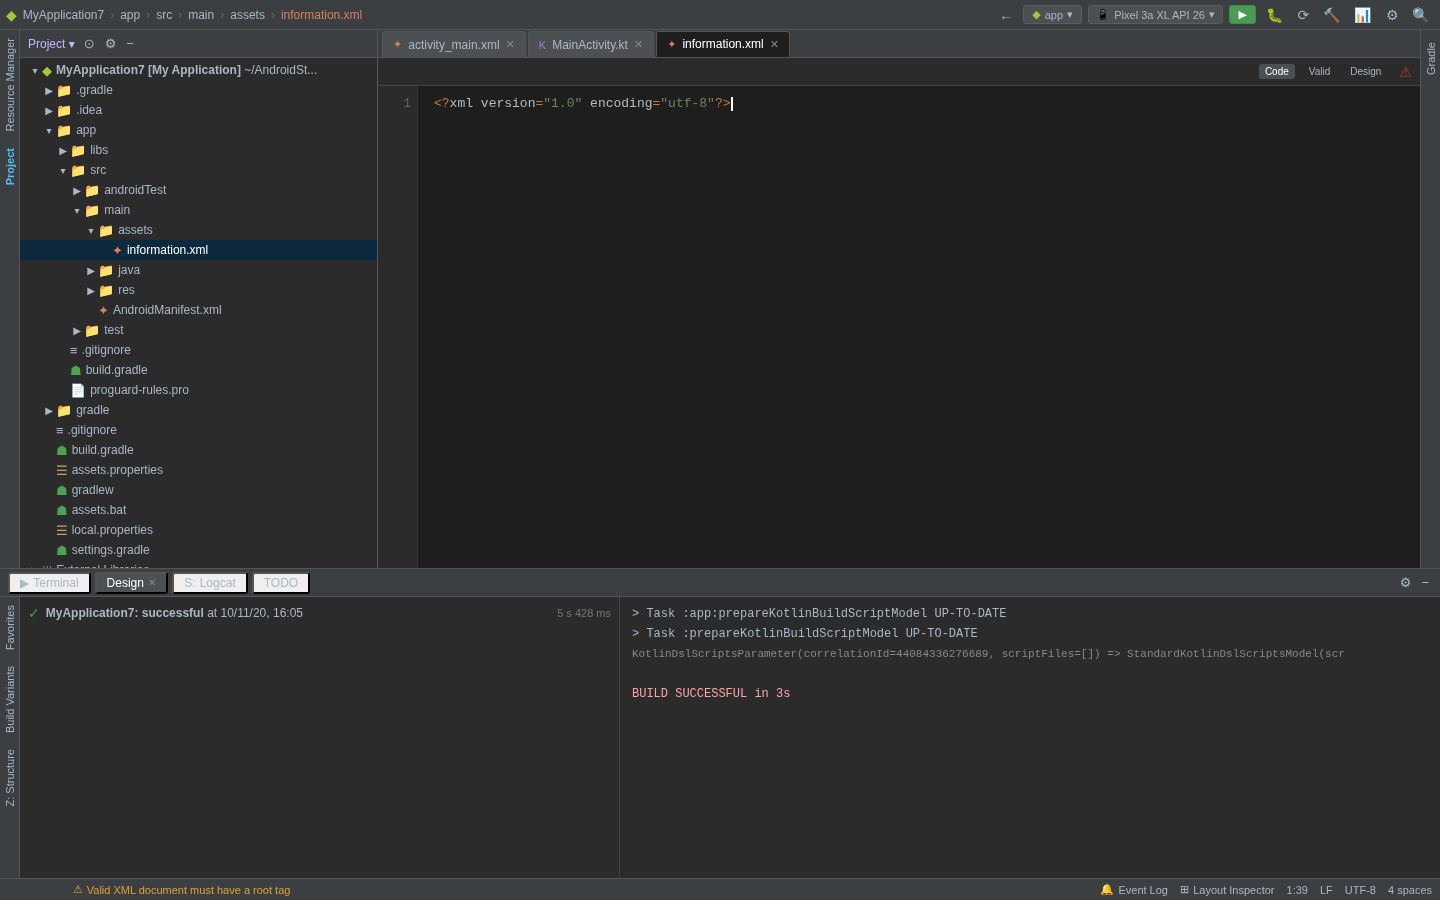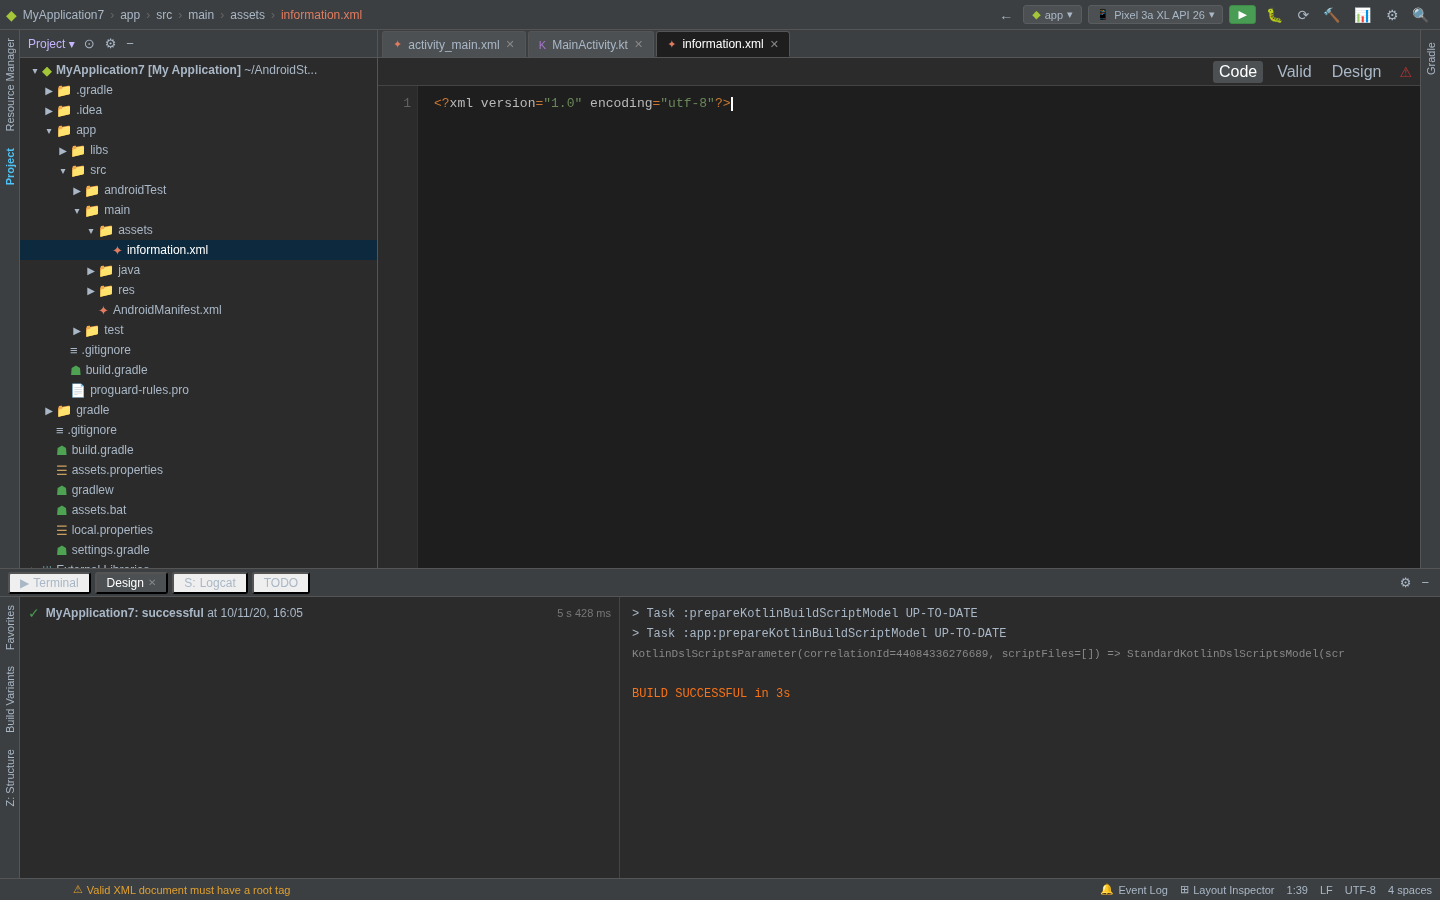--- a/index.html
+++ b/index.html
@@ -177,21 +177,21 @@
       height: 28px;
       background: #2b2b2b;
       border-bottom: 1px solid #444;
       display: flex;
       align-items: center;
       padding: 0 8px;
       justify-content: flex-end;
       gap: 8px;
     }
     .editor-view-btn {
-      font-size: 16px;
+      font-size: 10px;
       color: #a9b7c6;
       cursor: pointer;
       padding: 2px 6px;
       border-radius: 3px;
     }
     .editor-view-btn.active {
       background: #4c5052;
       color: #fff;
     }
     #editor-content {
@@ -325,21 +325,21 @@
     #build-right {
       flex: 1;
       padding: 8px 12px;
       font-family: 'Courier New', monospace;
       font-size: 12px;
       color: #a9b7c6;
       line-height: 18px;
       overflow-y: auto;
     }
     .build-log-line { margin-bottom: 2px; }
-    .build-success-text { color: #f97316; }
+    .build-success-text { color: #fca5a5; }
 
     
     #status-bar {
       height: 22px;
       background: #3c3f41;
       border-top: 1px solid #555;
       display: flex;
       align-items: center;
       padding: 0 8px;
       gap: 12px;
@@ -735,24 +735,24 @@
         <span class="build-item-text">
           <b>MyApplication7: successful</b>
           <span>at 10/11/20, 16:05</span>
         </span>
         <span class="build-item-time">5 s 428 ms</span>
       </div>
     </div>
 
     <div id="build-right">
       <div class="build-log-line">
+        &gt; Task :app:prepareKotlinBuildScriptModel UP-TO-DATE
+      </div>
+      <div class="build-log-line">
         &gt; Task :prepareKotlinBuildScriptModel UP-TO-DATE
-      </div>
-      <div class="build-log-line">
-        &gt; Task :app:prepareKotlinBuildScriptModel UP-TO-DATE
       </div>
       <div class="build-log-line" style="color:#888; font-size:11px;">
         KotlinDslScriptsParameter(correlationId=44084336276689, scriptFiles=[]) =&gt; StandardKotlinDslScriptsModel(scr
       </div>
       <div class="build-log-line">&nbsp;</div>
       <div class="build-log-line build-success-text">
         BUILD SUCCESSFUL in 3s
       </div>
     </div>
   </div>

